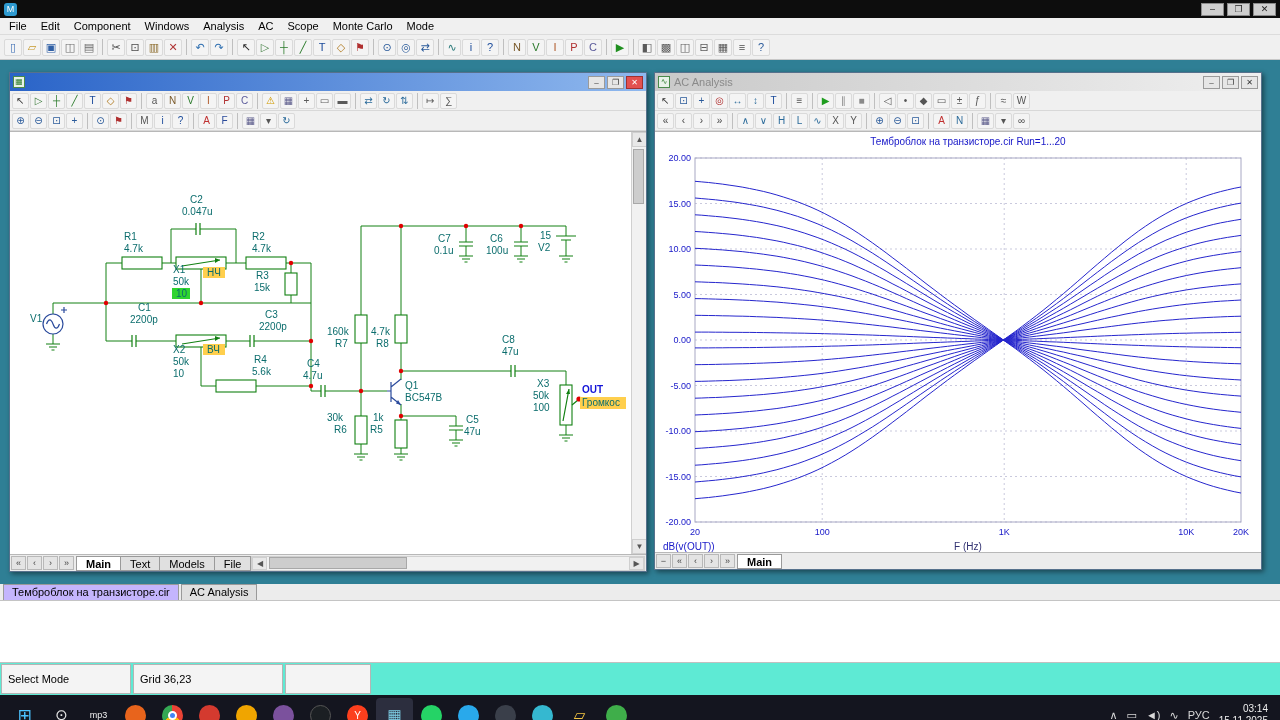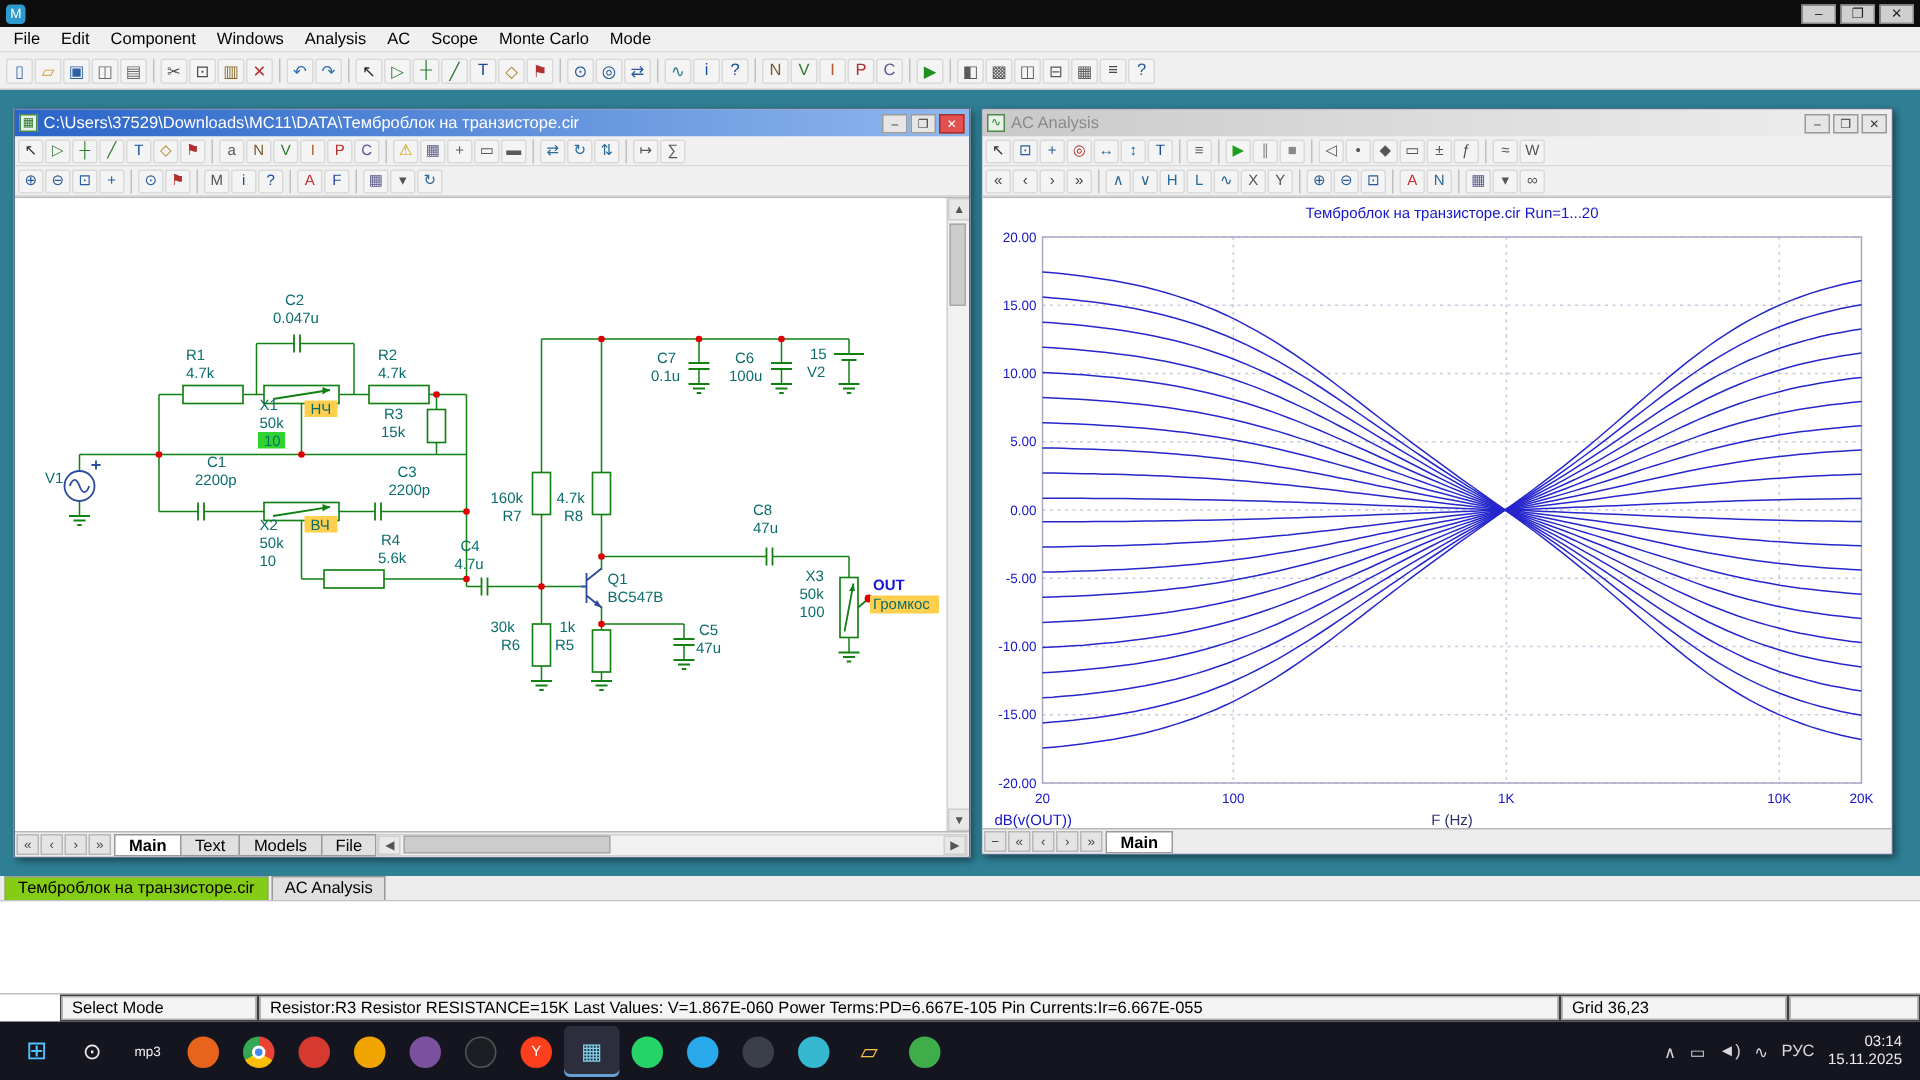--- a/index.html
+++ b/index.html
@@ -57,23 +57,23 @@
   .grid { stroke: #c9c9dd; stroke-dasharray: 2 3; stroke-width: 1; }
   .frame { fill: none; stroke: #a8a8c4; }
   .curve { fill: none; stroke: #2626cd; stroke-width: 1; }
   .ytick, .xtick { font-size: 9px; fill: #1616c8; }
   .ptitle { font-size: 10px; fill: #1616c8; }
   .expr { font-size: 10px; fill: #1616c8; }
   .xlabel { font-size: 10px; fill: #303070; }
   
   .doc-tabs { height: 17px; background: #ececec; border-bottom: 1px solid #c4c4c4; display: flex; align-items: flex-end; padding-left: 3px; gap: 2px; }
   .dtab { padding: 0 8px; height: 16px; line-height: 15px; border: 1px solid #9a9a9a; border-bottom: none; background: #e0e0e0; }
-  .dtab.active { background: #84cc16; }
+  .dtab.active { background: #c4b5fd; }
   .blank-panel { height: 62px; background: #fff; border-bottom: 1px solid #c0c0c0; }
-  .statusbar { height: 18px; background: #404040; display: flex; margin-left: 40px; }
+  .statusbar { height: 32px; background: #5eead4; display: flex; }
   .status-seg { border: 1px solid #b4b4b4; margin: 1px; padding: 0 6px; display: flex; align-items: center; white-space: nowrap; overflow: hidden; background: #f4f4f4; }
   .taskbar { height: 40px; background: #14151f; display: flex; align-items: center; padding: 0 6px; color: #ddd; }
   .tk-btn { width: 37px; height: 34px; display: flex; align-items: center; justify-content: center; border-radius: 4px; flex: none; }
   .tk-btn.active { background: #2c2e3e; box-shadow: inset 0 -2px 0 #6aa0d8; }
   .tk-glyph { display: flex; align-items: center; justify-content: center; }
   .tk-glyph.circ { width: 21px; height: 21px; border-radius: 50%; }
   .inner-dot { width: 9px; height: 9px; border-radius: 50%; border: 2px solid #fff; background: #4285f4; }
   .tray { margin-left: auto; display: flex; align-items: center; gap: 9px; padding-right: 6px; }
   .tray-ic { color: #d8d8d8; font-size: 11px; }
   .clock { text-align: right; font-size: 10px; line-height: 12px; color: #eee; }
@@ -148,21 +148,20 @@
     <span class="tb-btn" style="color: rgb(90, 90, 90);">▦</span>
     <span class="tb-btn" style="color: rgb(74, 74, 74);">≡</span>
     <span class="tb-btn" style="color: rgb(42, 90, 154);">?</span>
   </div>
 
 <div class="mdi">
 
   <div class="child" style="left:9px; top:12px; width:638px; height:500px;">
     <div class="child-title active">
       <span class="doc-ico">▦</span>
-      <span>C:\Users\37529\Downloads\MC11\DATA\Темброблок на транзисторе.cir</span>
       <span class="cbtns">
         <span class="cbtn">–</span>
         <span class="cbtn">❐</span>
         <span class="cbtn red">✕</span>
       </span>
     </div>
     <div class="child-toolbar">
         <span class="tb-btn" style="color: rgb(42, 42, 42);">↖</span>
         <span class="tb-btn" style="color: rgb(58, 122, 58);">▷</span>
         <span class="tb-btn" style="color: rgb(42, 122, 42);">┼</span>
@@ -515,21 +514,20 @@
 
 <div class="doc-tabs" id="doc-tabs">
     <span class="dtab active">Темброблок на транзисторе.cir</span>
     <span class="dtab">AC Analysis</span>
   </div>
 
 <div class="blank-panel"></div>
 
 <div class="statusbar">
   <span class="status-seg" style="flex:0 0 130px;">Select Mode</span>
-  <span class="status-seg" style="flex:1;">Resistor:R3 Resistor  RESISTANCE=15K  Last Values: V=1.867E-060  Power Terms:PD=6.667E-105  Pin Currents:Ir=6.667E-055</span>
   <span class="status-seg" style="flex:0 0 150px;">Grid 36,23</span>
   <span class="status-seg" style="flex:0 0 86px;"></span>
 </div>
 
 <div class="taskbar">
   <span id="tk-icons" style="display:flex;align-items:center;">
       <span class="tk-btn">
         <span class="tk-glyph" style="color: rgb(76, 194, 255); font-size: 17px;">⊞</span>
       </span>
       <span class="tk-btn">

